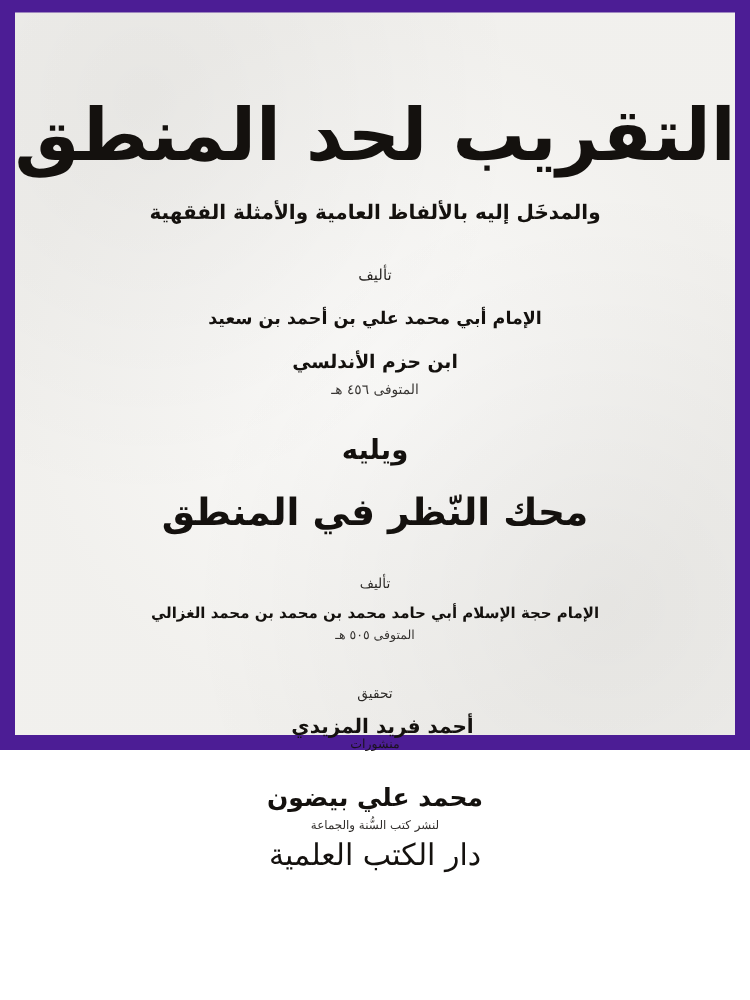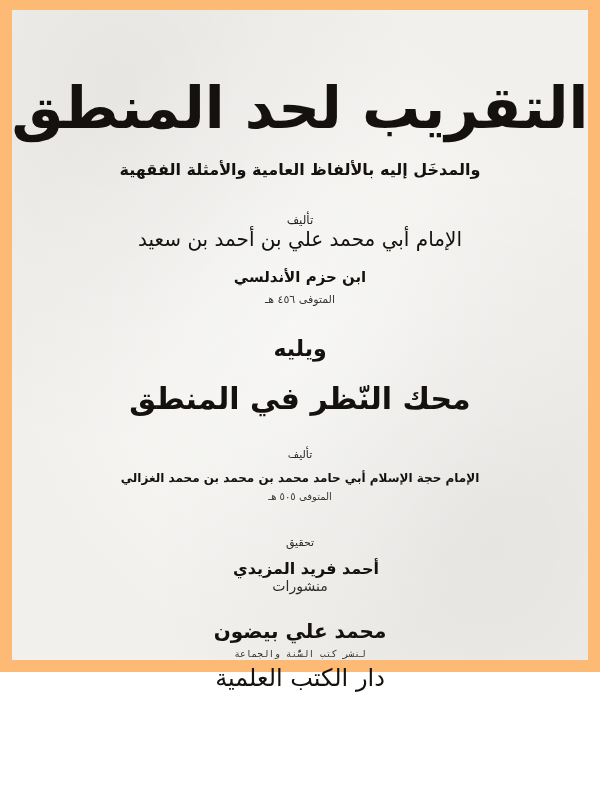--- a/index.html
+++ b/index.html
@@ -9,22 +9,22 @@
   }
   body {
     width: 600px;
     height: 800px;
     font-family: "DejaVu Sans", sans-serif;
     overflow: hidden;
   }
   .page {
     position: relative;
     width: 600px;
-    height: 672px;
-    background: #fdba74;
+    height: 600px;
+    background: #4c1d95;
     box-sizing: border-box;
     padding: 10px 12px 12px 12px;
   }
   .sheet {
     position: relative;
     width: 100%;
     height: 100%;
     background: #f6f5f2;
     box-sizing: border-box;
     padding: 26px 40px 20px 40px;
@@ -64,23 +64,23 @@
     text-align: left;
     letter-spacing: 0px;
   }
   .label-small {
     font-size: 12px;
     margin-top: 34px;
     text-align: center;
     opacity: 0.92;
   }
   .author-line1 {
-    font-size: 20px;
-    font-weight: normal;
-    margin-top: 0;
+    font-size: 14px;
+    font-weight: bold;
+    margin-top: 20px;
     text-align: center;
   }
   .author-line2 {
     font-size: 15px;
     font-weight: bold;
     margin-top: 17px;
     text-align: center;
   }
   .death-note {
     font-size: 11px;
@@ -131,34 +131,33 @@
     text-align: center;
     margin-left: 12px;
   }
   .footer {
     margin-top: auto;
     padding-bottom: 16px;
     text-align: center;
     width: 100%;
   }
   .pub-label {
-    font-size: 14px;
+    font-size: 10px;
     opacity: 0.88;
   }
   .pub-name {
     font-size: 20px;
     font-weight: bold;
     margin-top: 25px;
     letter-spacing: -0.5px;
   }
   .pub-tag {
     font-size: 9.5px;
     margin-top: 5px;
     opacity: 0.88;
-    font-family: Liberation Mono, monospace;
   }
   .pub-house {
     font-size: 24px;
     font-weight: normal;
     margin-top: 4px;
     letter-spacing: -0.5px;
   }
   .pub-city {
     font-size: 10px;
     margin-top: 6px;

